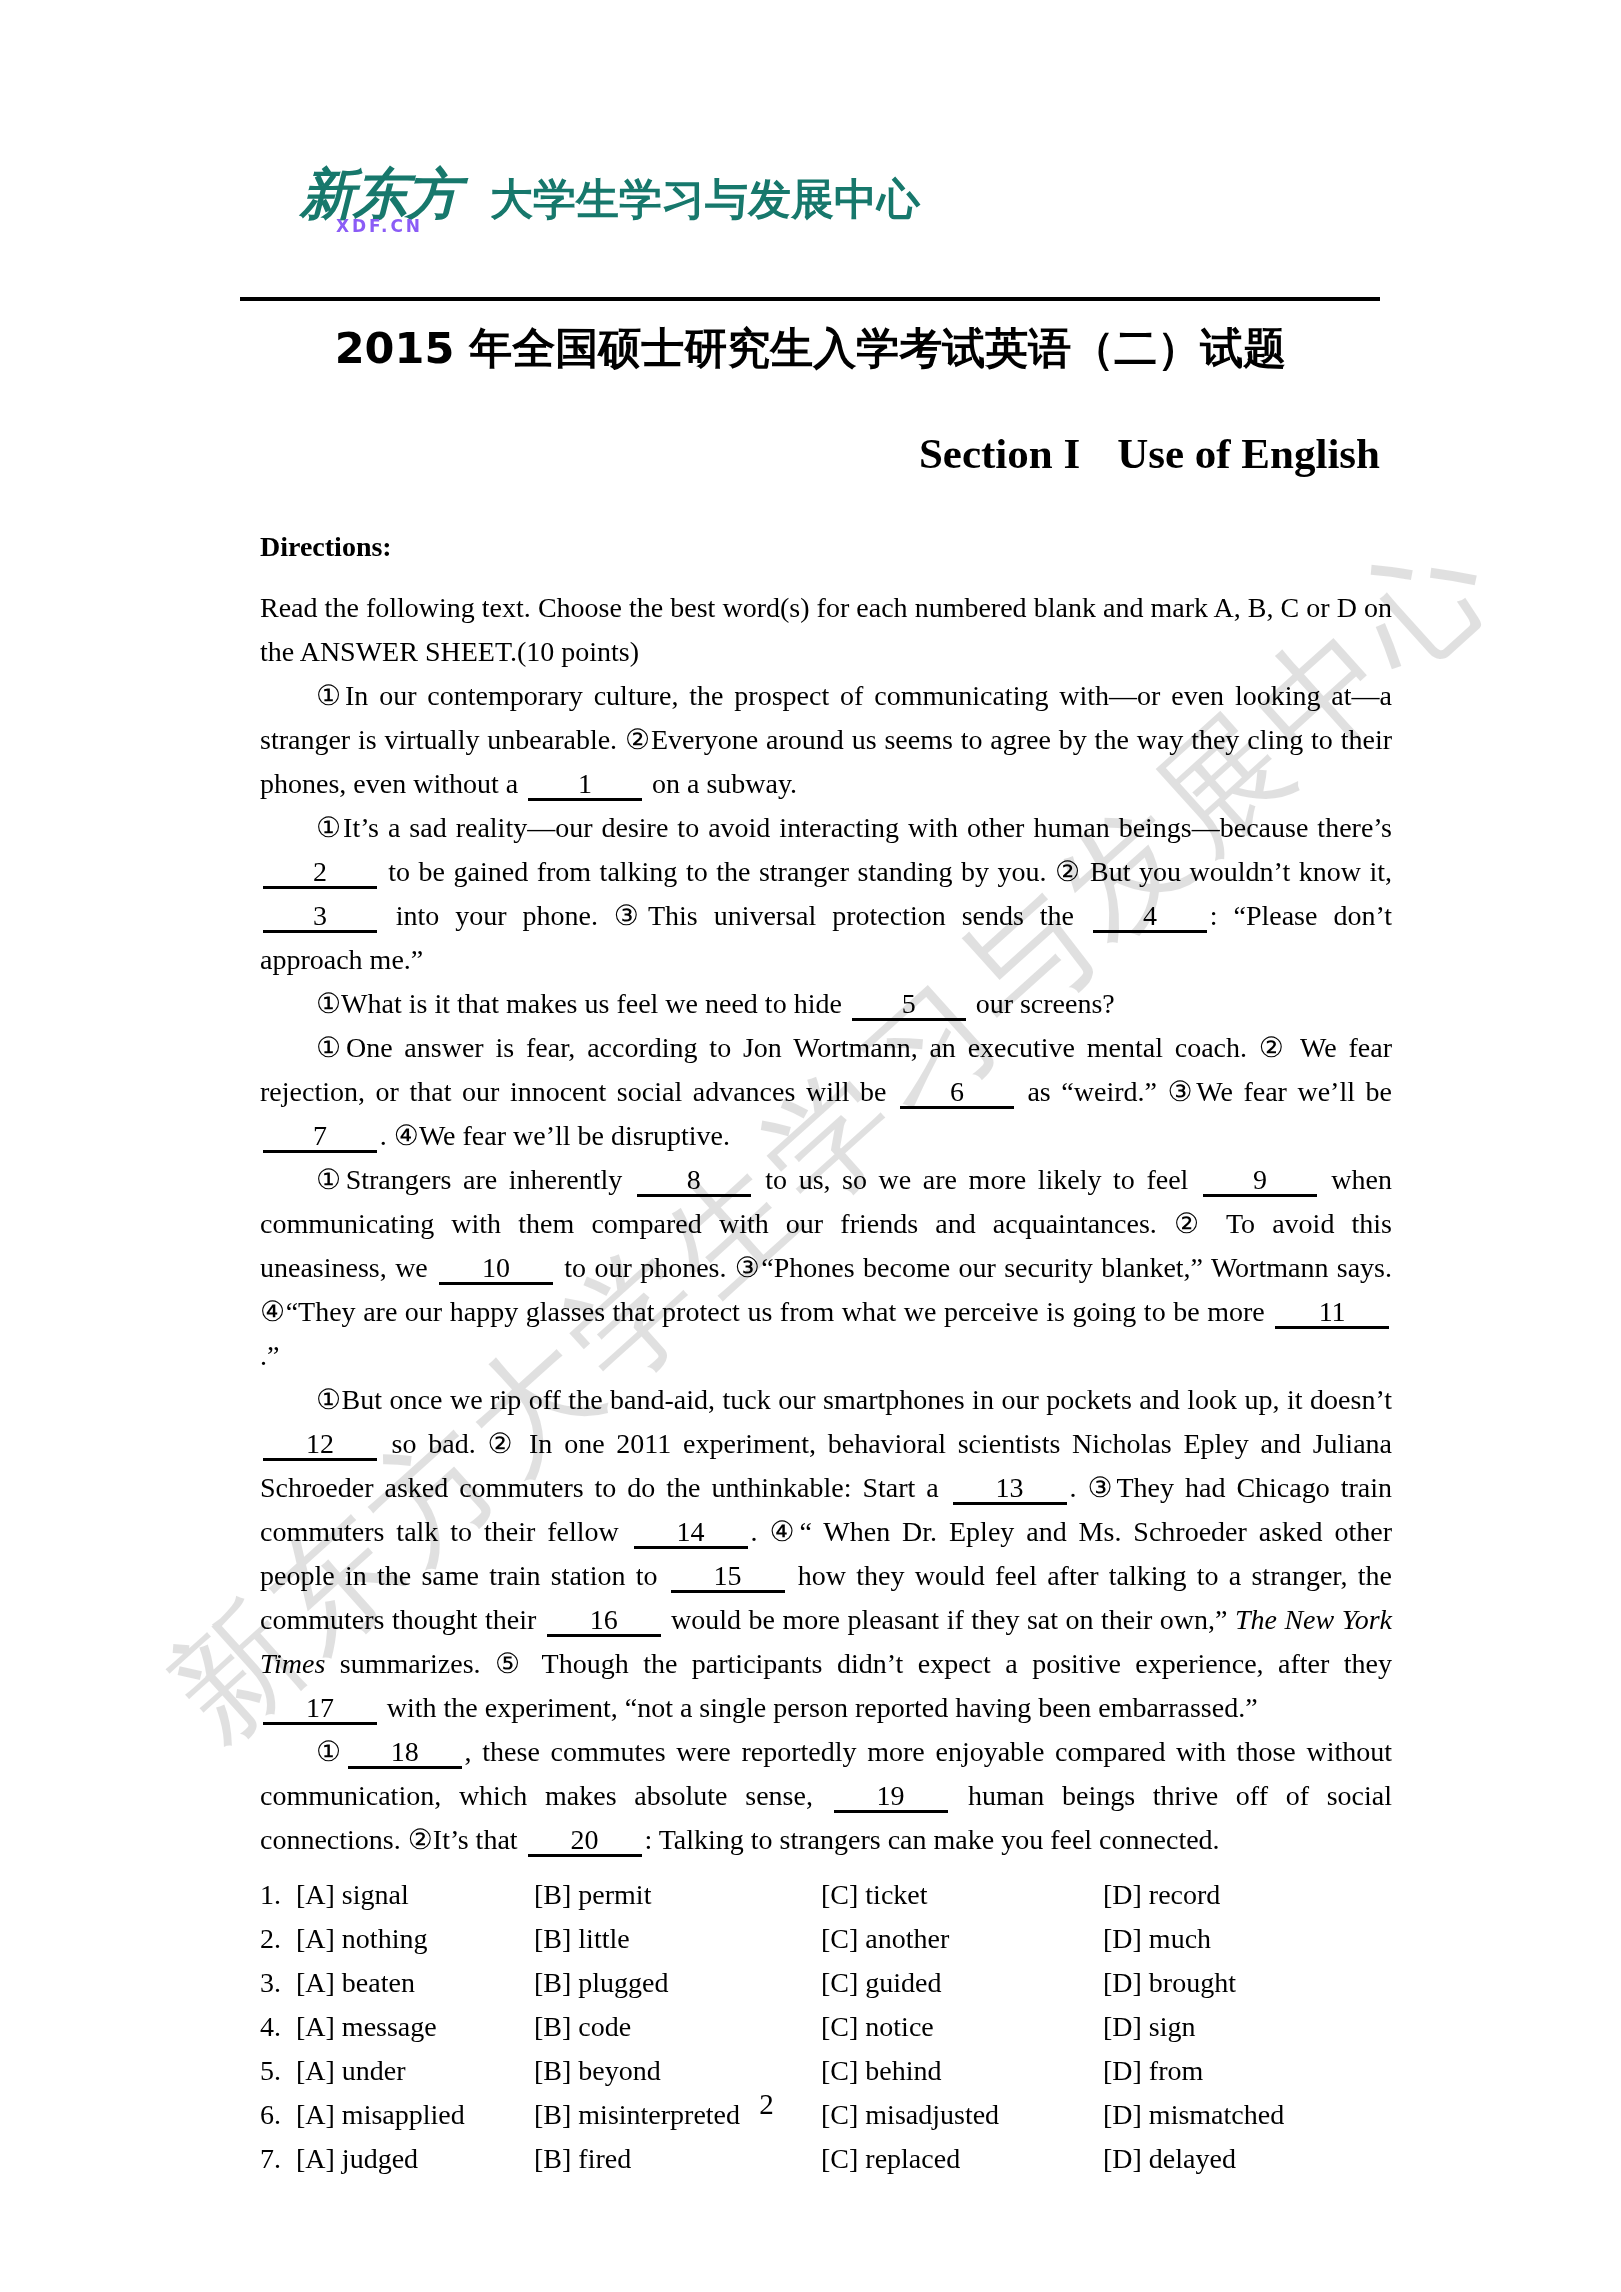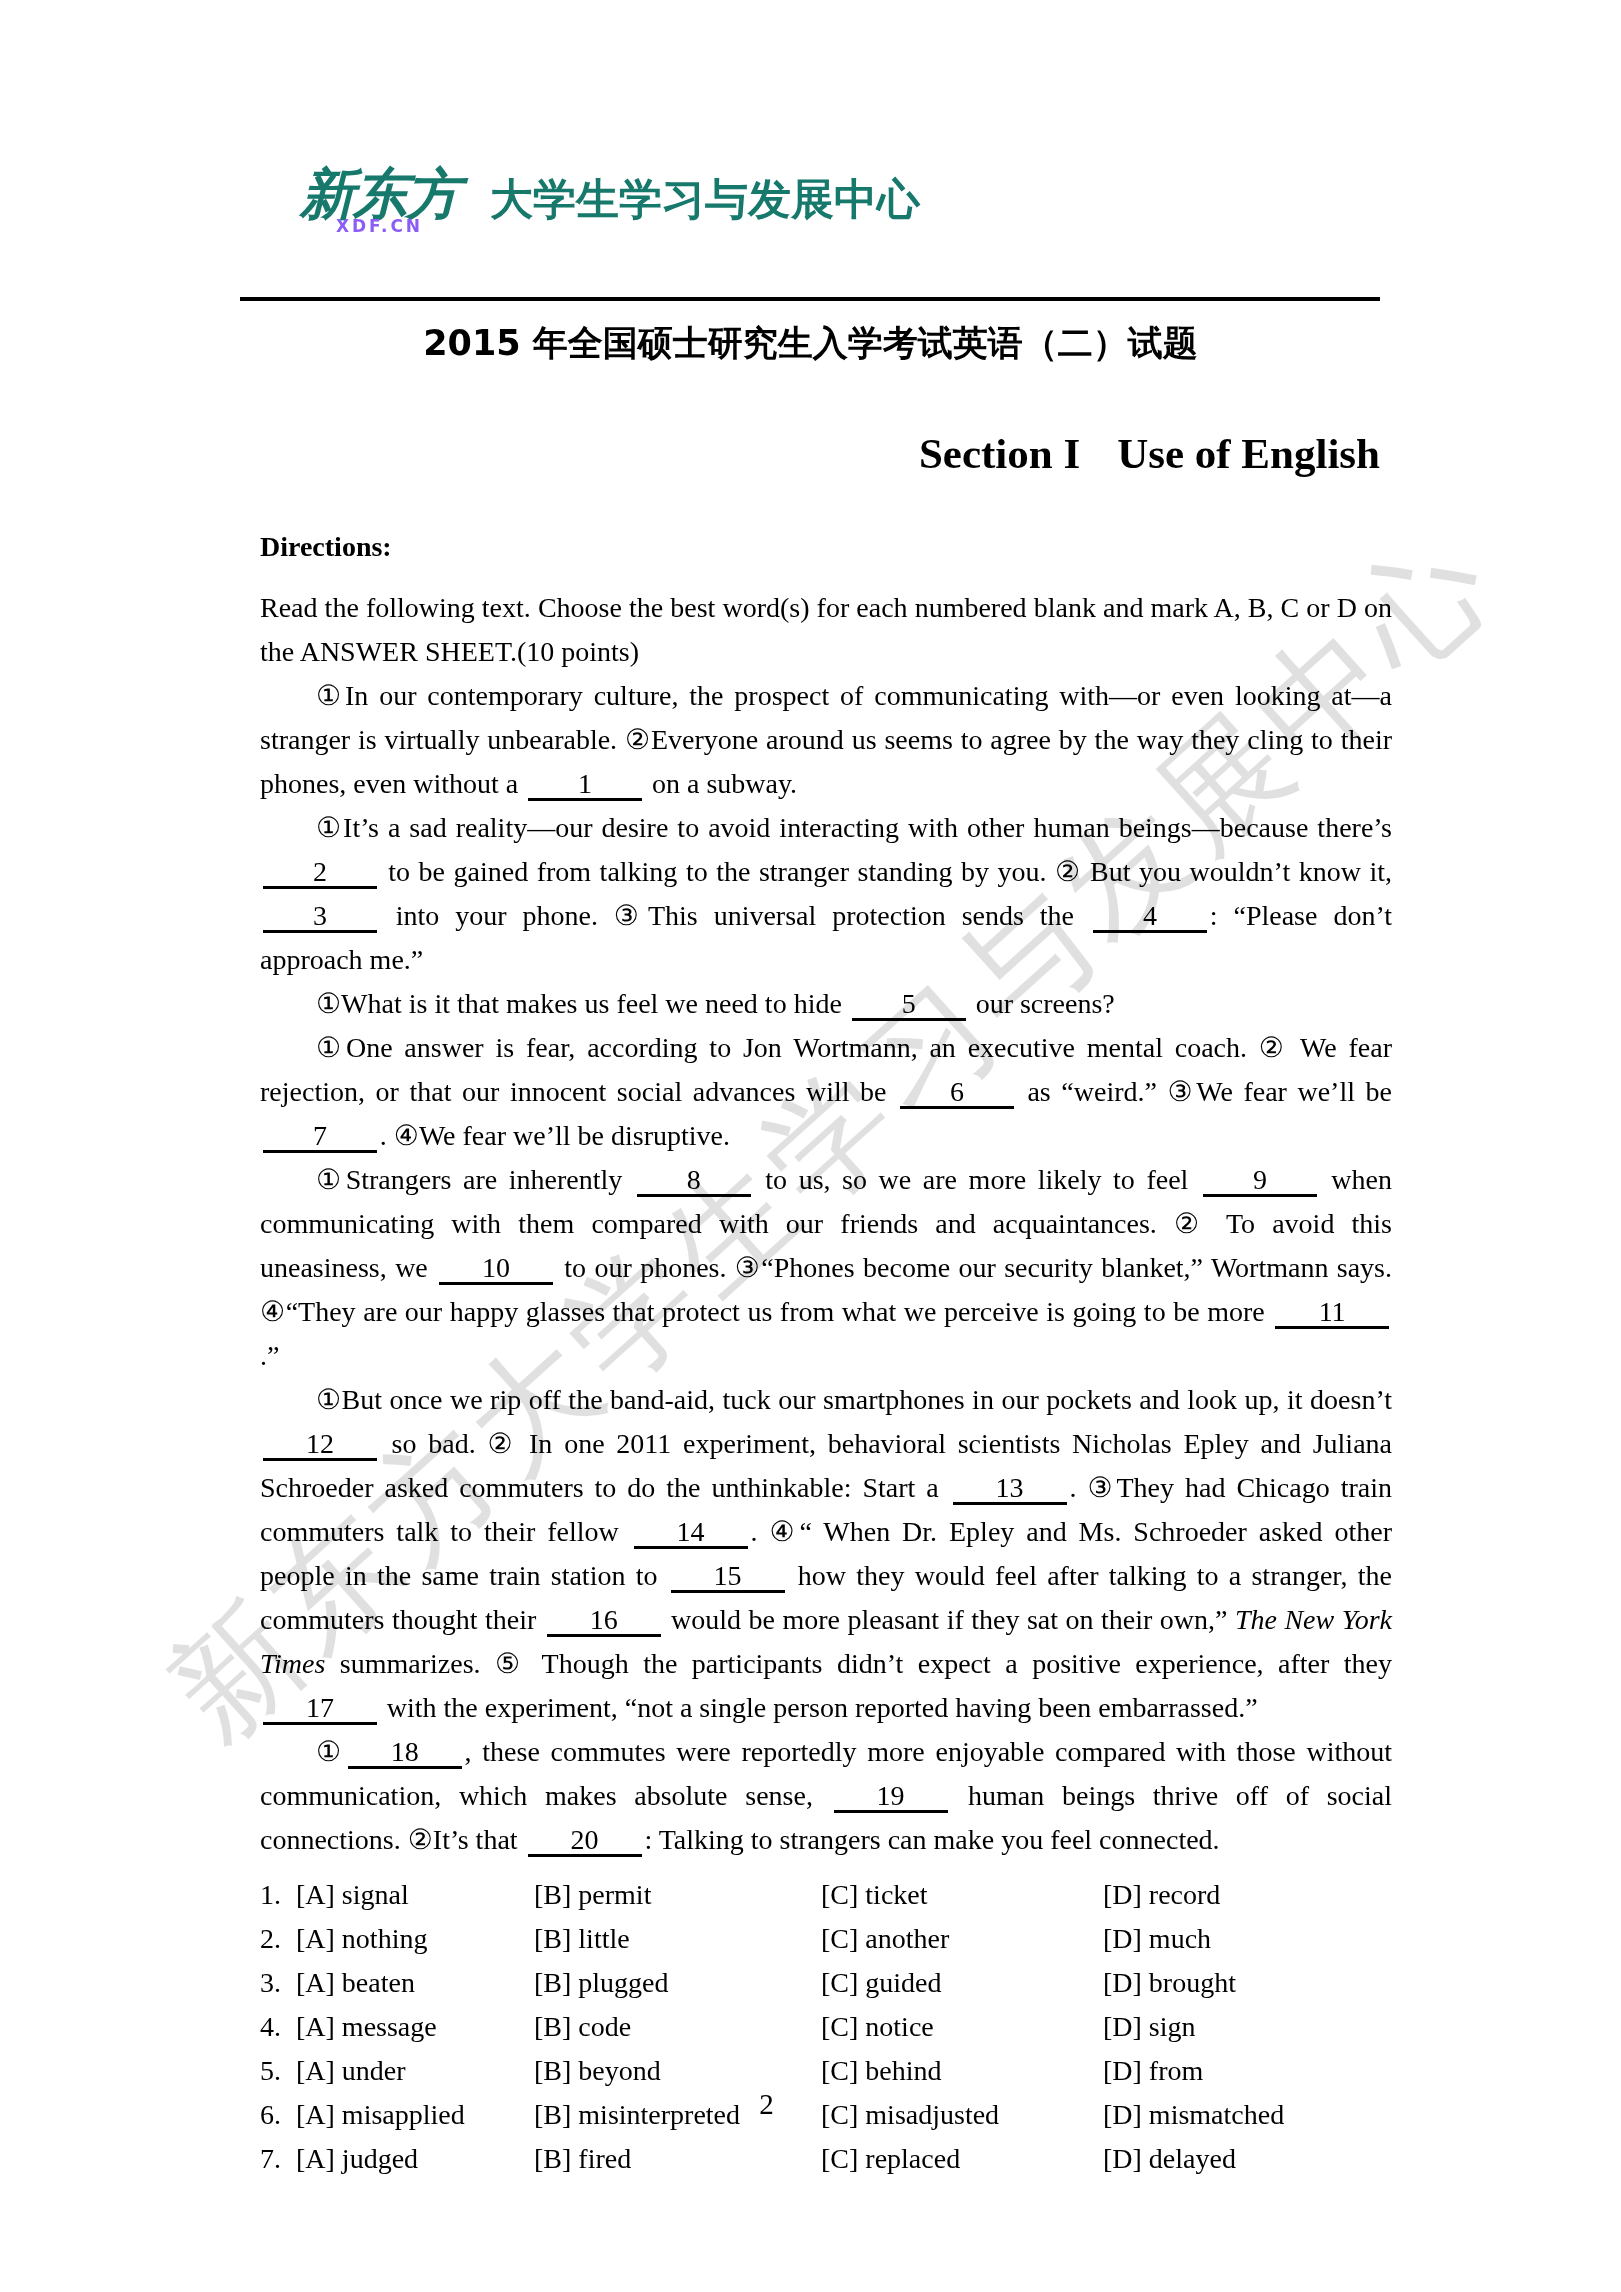--- a/index.html
+++ b/index.html
@@ -41,21 +41,21 @@
   }
   .logo-subtitle {
     color: #17786C; font-size: 43px; font-weight: bold;
     font-family: "DejaVu Sans", sans-serif; margin-left: 31px; line-height: 1; margin-top: 11px;
   }
 
   .rule { left: 240px; top: 297px; width: 1140px; height: 3.9px; background: #000; }
 
   .title {
     left: 0; top: 320px; width: 1621px; text-align: center;
-    font-size: 35px; font-weight: bold;
+    font-size: 43px; font-weight: bold;
     font-family: "DejaVu Sans", sans-serif;
   }
   .section-heading {
     left: 248px; top: 429px; width: 1132px; text-align: right;
     font-size: 43px; font-weight: bold;
   }
   .sh-gap { margin-left: 37px; }
 
   
   .flow {

